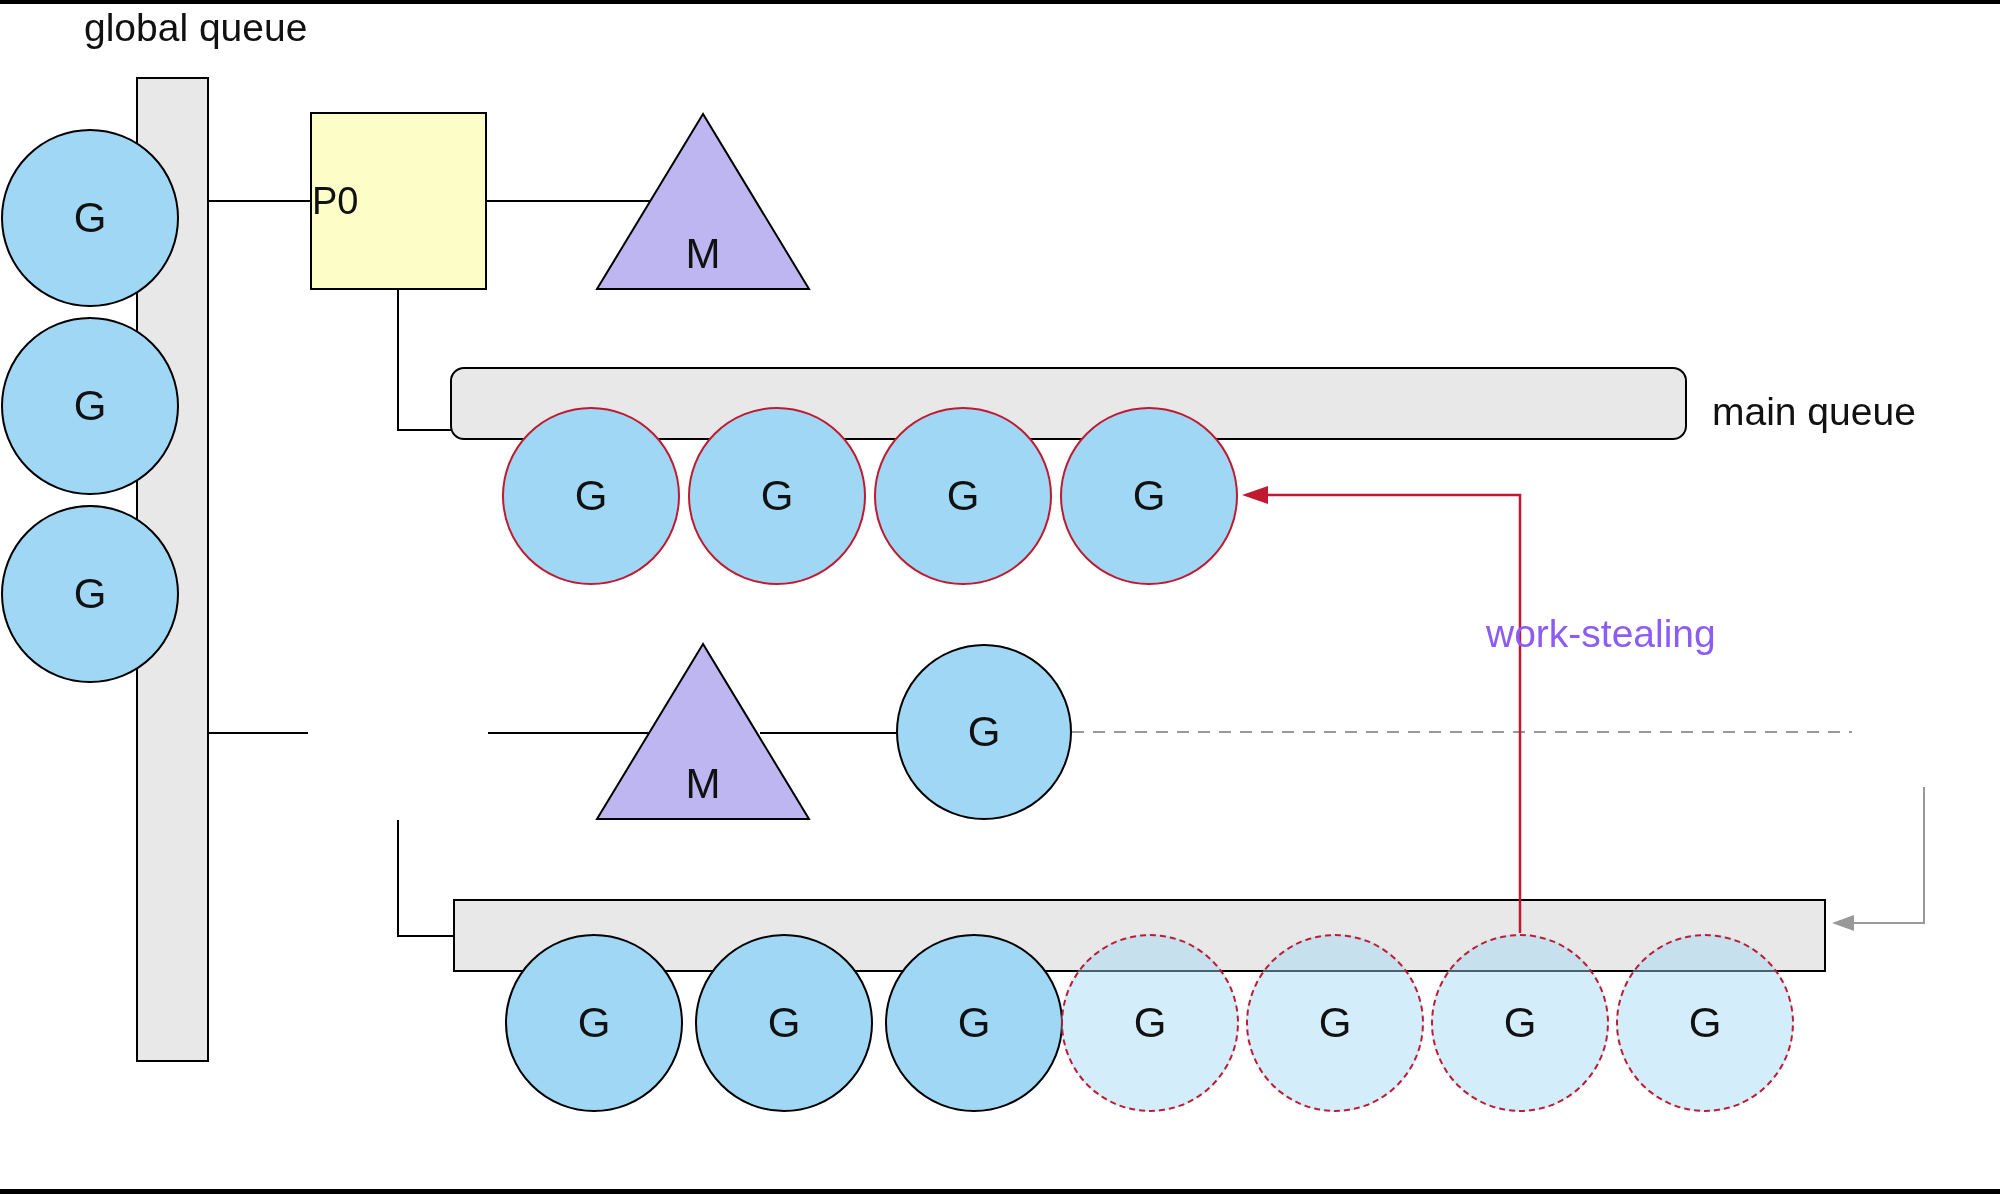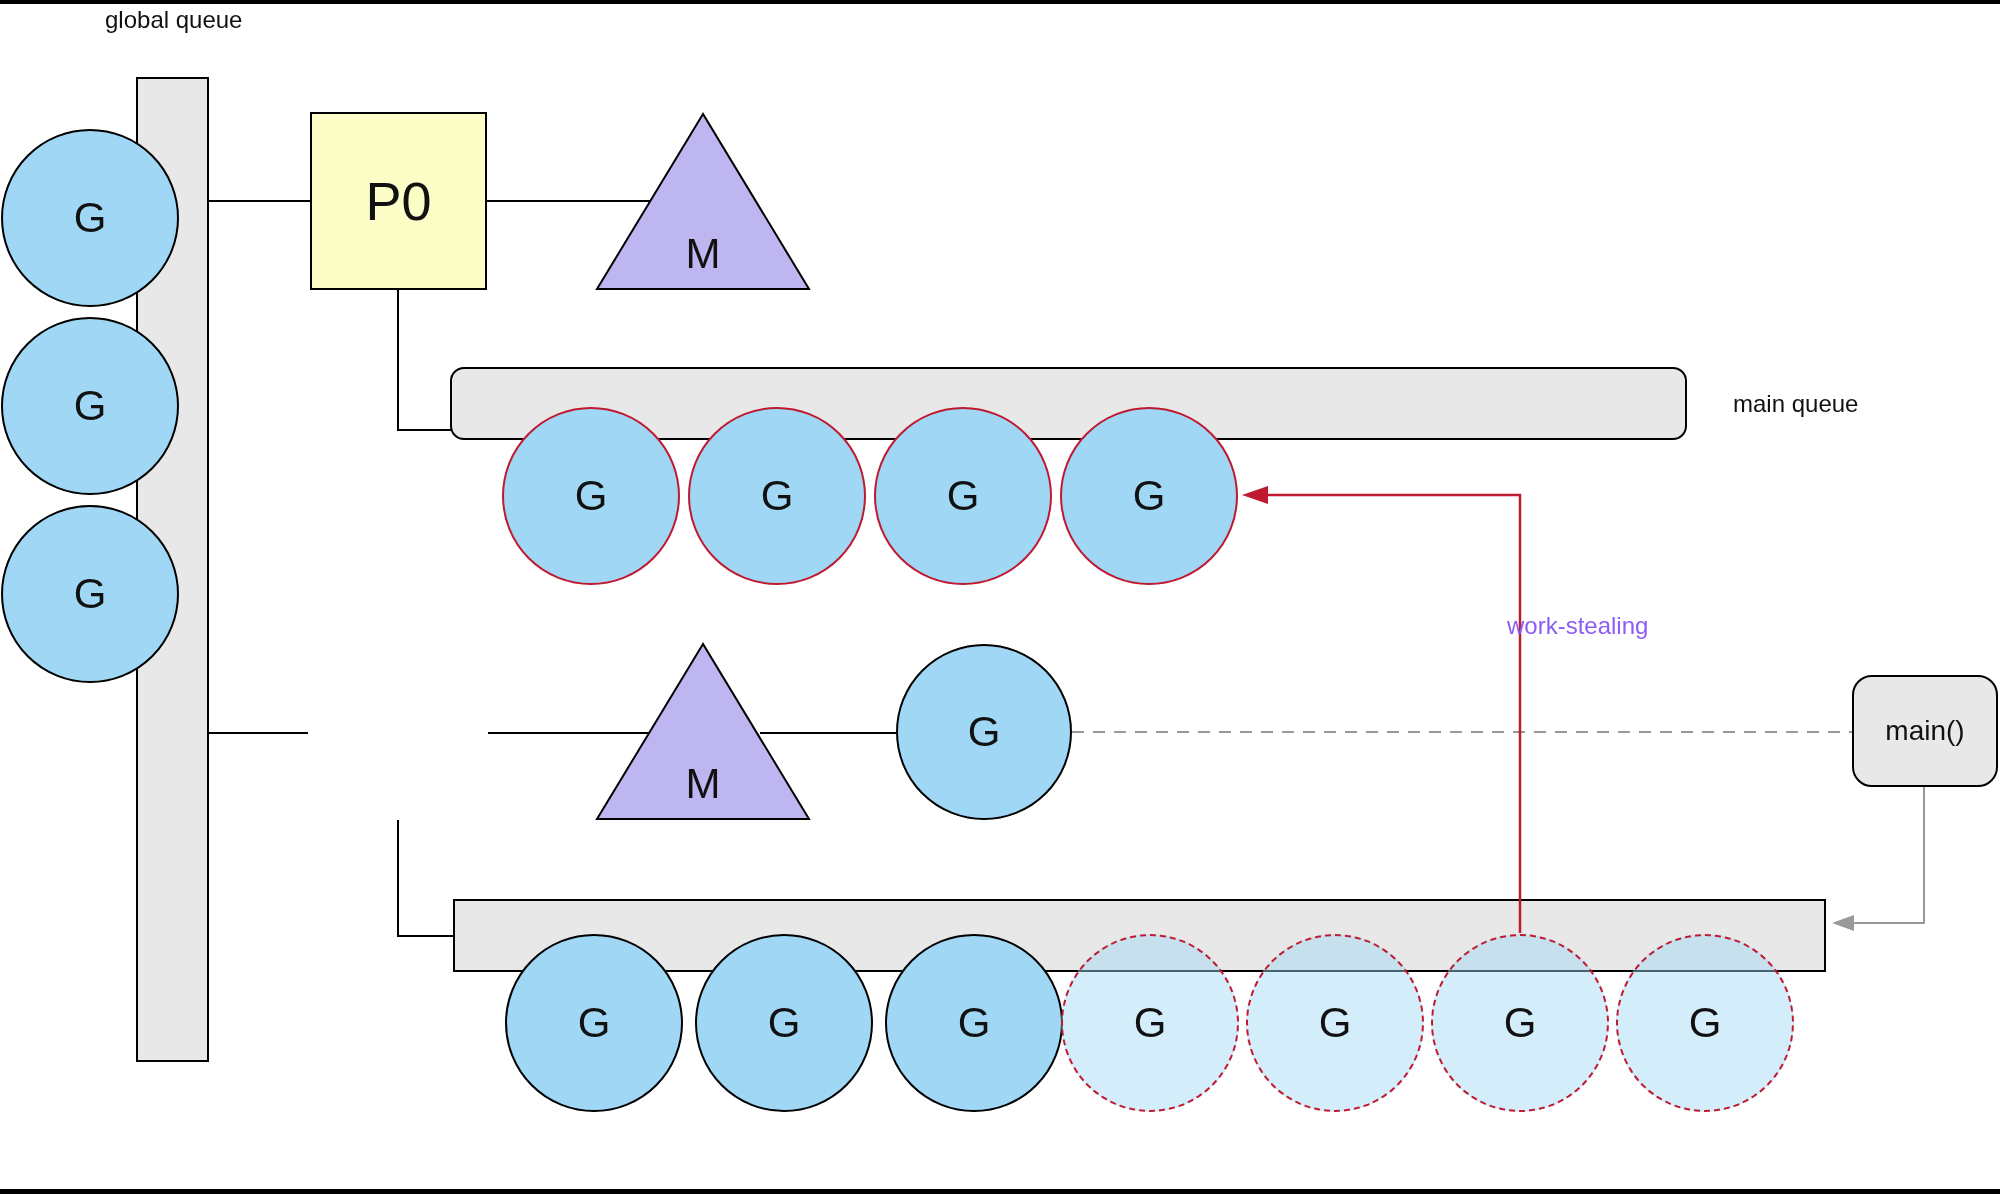--- a/index.html
+++ b/index.html
@@ -8,37 +8,37 @@
     font-family:"Liberation Sans","DejaVu Sans",sans-serif;color:#111;
   }
   .edge{position:absolute;left:0;width:2000px;background:#000;}
   .bar{position:absolute;background:#e8e8e8;border:2px solid #000;box-sizing:border-box;z-index:1;}
   .rounded{border-radius:14px;}
   .svg-layer{position:absolute;left:0;top:0;z-index:2;pointer-events:none;}
   .shape-layer{z-index:3;}
   .arrow-layer{z-index:6;}
   .pbox{
     position:absolute;background:#fdfdc8;border:2px solid #000;box-sizing:border-box;
-    display:flex;align-items:center;justify-content:center;font-size:54px;z-index:4;
+    display:flex;align-items:center;font-size:38px;z-index:4;
   }
   .main-box{
     position:absolute;background:#e8e8e8;border:2px solid #000;border-radius:20px;box-sizing:border-box;
     display:flex;align-items:center;justify-content:center;font-size:28px;z-index:4;
   }
   .gcircle{
     position:absolute;width:178px;height:178px;border-radius:50%;
     background:#9fd7f5;border:2px solid #000;box-sizing:border-box;
     display:flex;align-items:center;justify-content:center;font-size:42px;z-index:4;
   }
   .gcircle.red{border-color:#c01a30;}
   .gcircle.stolen{
     border:2.5px dashed #c01a30;background:rgba(159,215,245,0.45);z-index:5;
   }
   .gcircle.running{width:176px;height:176px;}
-  .lbl{position:absolute;font-size:24px;white-space:nowrap;z-index:7;margin-left:21px;}
+  .lbl{position:absolute;font-size:39px;white-space:nowrap;z-index:7;}
   .lbl.red{color:#8b5cf6;}
   .caption{position:absolute;font-size:30px;text-align:center;z-index:7;}
   .tri-label{font-size:42px;fill:#111;}
 </style>
 </head>
 <body>
 
 <div class="canvas">
 
   <div class="edge" style="top:0;height:4px;"></div>
@@ -65,23 +65,20 @@
     <polygon points="703,114 597,289 809,289" fill="#bdb6f0" stroke="#000" stroke-width="2"></polygon>
     <text class="tri-label" x="703" y="268" text-anchor="middle">M</text>
     <polygon points="703,644 597,819 809,819" fill="#bdb6f0" stroke="#000" stroke-width="2"></polygon>
     <text class="tri-label" x="703" y="798" text-anchor="middle">M</text>
   </svg>
 
   <div class="pbox" style="left:310px;top:112px;width:177px;height:178px;">
     <span>P0</span>
   </div>
 
-  <div class="main-box" style="left:1852px;top:675px;width:146px;height:112px;">
-    <span>main()</span>
-  </div>
 
   <div class="gcircle" style="left:1px;top:129px;">
     <span>G</span>
   </div>
   <div class="gcircle" style="left:1px;top:317px;">
     <span>G</span>
   </div>
   <div class="gcircle" style="left:1px;top:505px;">
     <span>G</span>
   </div>

